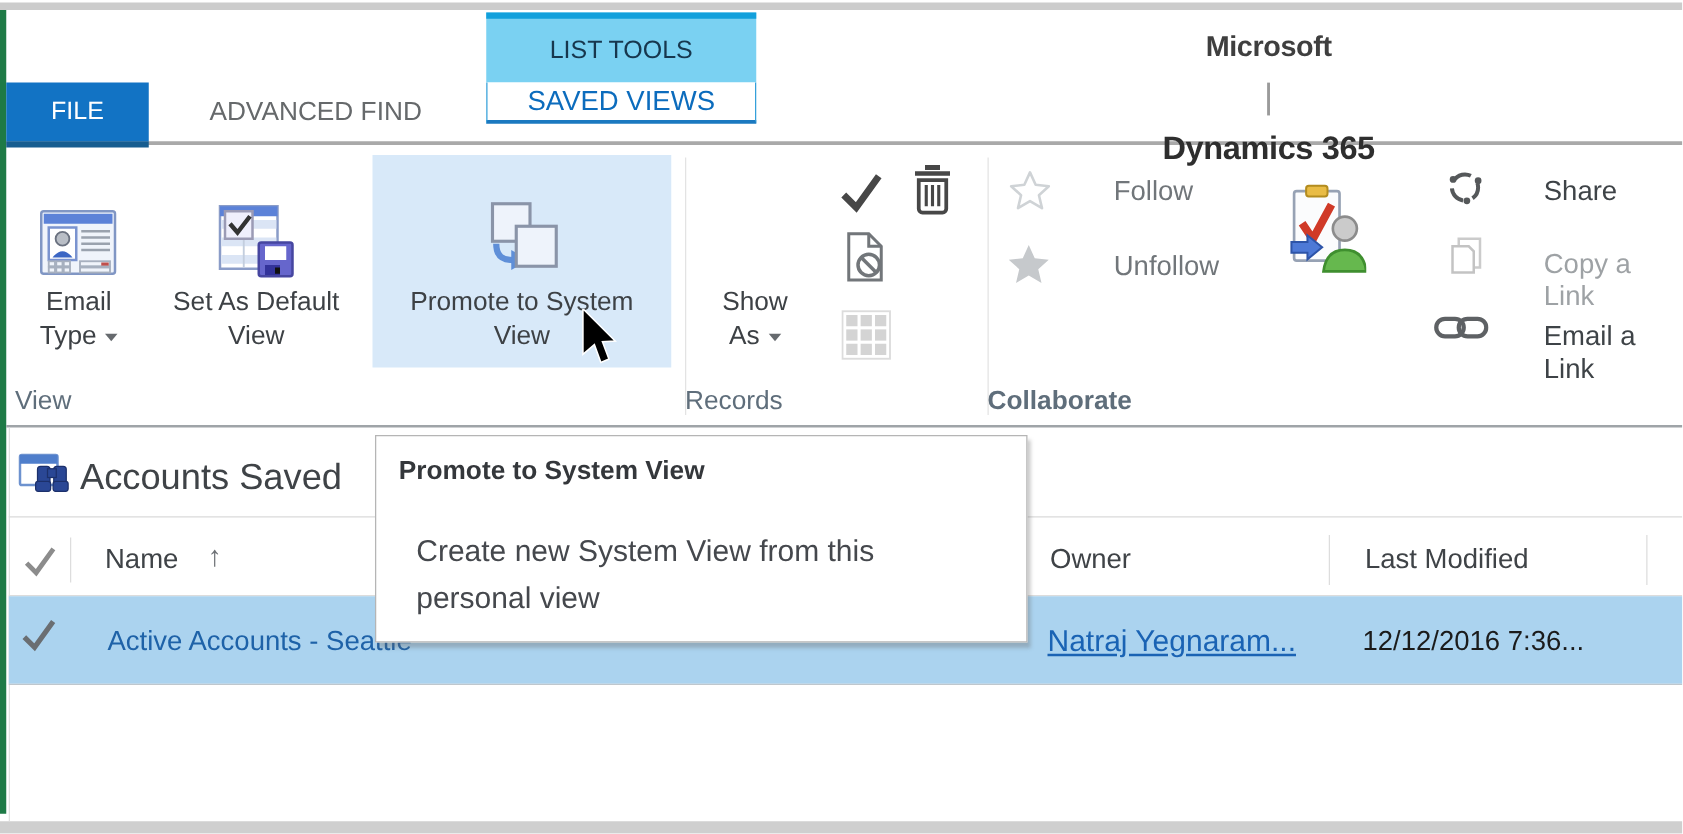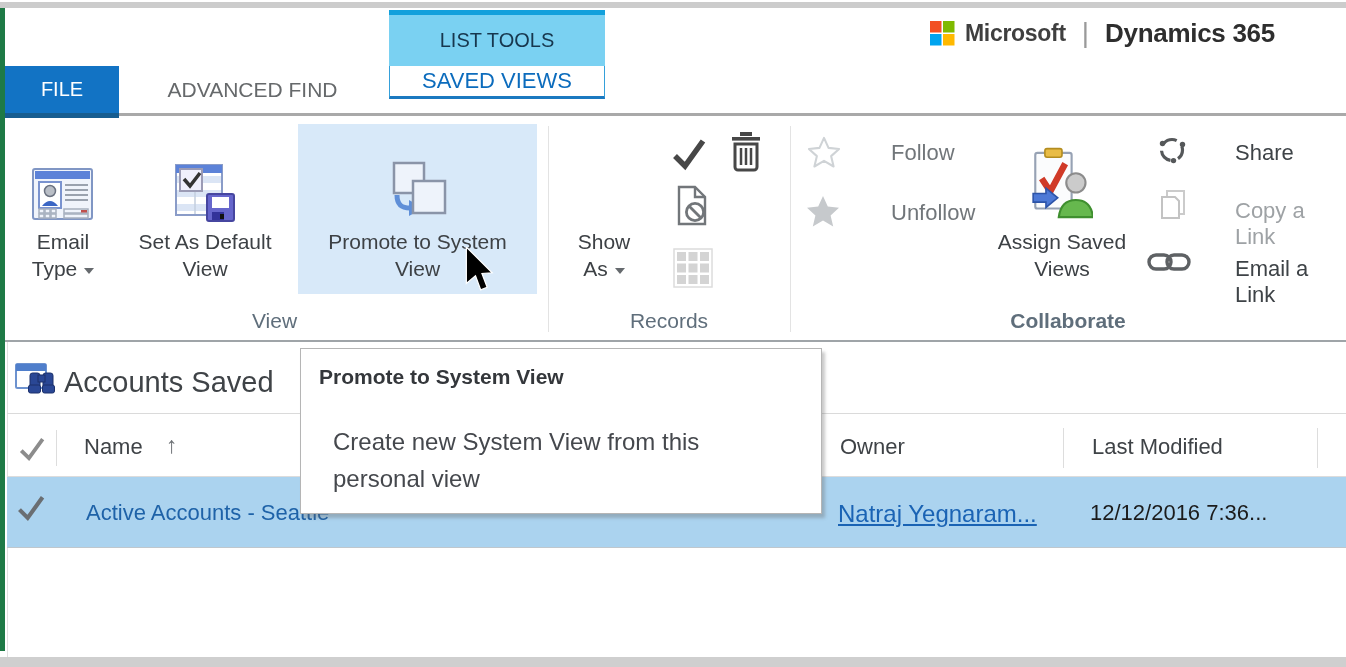--- a/index.html
+++ b/index.html
@@ -16,33 +16,33 @@
   .tab-file{left:5px;top:66px;width:114px;height:47px;background:#1273c4;color:#ffffff;
             display:flex;align-items:center;justify-content:center;font-size:20px;}
   .tab-adv{left:130px;top:66px;width:245px;height:47px;color:#66696b;
            display:flex;align-items:center;justify-content:center;font-size:21px;}
   .listtools{left:389px;top:10px;width:216px;height:56px;background:#7ad1f2;border-top:5px solid #12a0dc;
              box-sizing:border-box;display:flex;align-items:center;justify-content:center;
              font-size:20px;color:#17374e;}
   .tab-saved{left:389px;top:66px;width:216px;height:33px;background:#ffffff;box-sizing:border-box;
              border-left:1px solid #35a0da;border-right:1px solid #35a0da;border-bottom:3px solid #1b79c0;
              display:flex;align-items:center;justify-content:center;font-size:22px;color:#0c6cbd;}
-  .brand{left:930px;top:14px;height:38px;display:flex;align-items:center;gap:10px;}
+  .brand{left:930px;top:14px;height:38px;display:flex;align-items:center;gap:10px;flex-direction:column;}
   .ms-word{font-size:23px;font-weight:bold;color:#3f3f3f;letter-spacing:-0.3px;}
   .brand-div{font-size:28px;color:#9a9a9a;margin:0 6px;font-weight:normal;}
   .dyn-word{font-size:26px;font-weight:bold;color:#2e2e2e;letter-spacing:-0.3px;}
   
   .bigbtn{top:124px;height:170px;display:flex;flex-direction:column;align-items:center;cursor:default;}
   .bigbtn .iconbox{height:100px;display:flex;align-items:flex-end;justify-content:center;padding-top:6px;box-sizing:border-box;}
   .biglabel{font-size:21px;line-height:27px;text-align:center;color:#3d4145;margin-top:4px;}
   .hl{background:#d8e9f9;}
   .caret{display:inline-block;width:0;height:0;border-left:5px solid transparent;border-right:5px solid transparent;
          border-top:6px solid #666a6e;margin-left:7px;vertical-align:2px;}
   .vsep{width:1px;background:#e3e3e3;top:126px;height:206px;}
-  .grouplabel{top:308px;height:26px;font-size:21px;color:#5f6e7b;text-align:center;line-height:26px;}
+  .grouplabel{top:308px;height:26px;font-size:21px;color:#5f6e7b;text-align:left;line-height:26px;}
   .smalltext{font-size:22px;margin-left:35px;}
   .ribbon-bottom{left:5px;top:340px;width:1341px;height:2px;background:#9fa4a8;}
   
   .grid-title{left:64px;top:366px;font-size:29px;color:#3f4347;}
   .hline{background:#dadada;height:1px;}
   .colsep{width:1px;background:#dddddd;}
   .colhead{font-size:22px;color:#3f4347;}
   .sel-row{left:7px;top:477px;width:1339px;height:70px;background:#abd3ef;}
   .rowlink{font-size:22px;color:#1e62a8;}
   .ownerlink{font-size:24px;color:#1a63b4;text-decoration:underline;}
@@ -226,23 +226,20 @@
     <div class="iconbox">
       <svg width="62" height="78" viewBox="0 0 58 72">
         <rect x="4" y="6" width="34" height="52" rx="2" fill="#fbfcfd" stroke="#97a2b4" stroke-width="2"></rect>
         <rect x="13" y="2" width="16" height="8" rx="2" fill="#e9bc45" stroke="#b38c1f" stroke-width="1.5"></rect>
         <path d="M10 30 l8 12 l14 -26" stroke="#d03a28" stroke-width="6" fill="none"></path>
         <circle cx="42" cy="34" r="9" fill="#cbcbcb" stroke="#8c8c8c" stroke-width="2"></circle>
         <path d="M26 66 q2 -16 16 -16 q14 0 16 16 z" fill="#66b84e" stroke="#3f8f2f" stroke-width="2"></path>
         <polygon points="2,44 14,44 14,39 25,48 14,57 14,52 2,52" fill="#4d79d6" stroke="#2d54a8" stroke-width="1.5"></polygon>
       </svg>
     </div>
-    <div class="biglabel" style="width:140px;">
-      <span>Assign Saved Views</span>
-    </div>
   </div>
 
   <div class="abs" style="left:1154px;top:133px;">
     <svg width="36" height="36" viewBox="0 0 36 36">
       <circle cx="18" cy="17" r="10.5" fill="none" stroke="#55585a" stroke-width="3.2" stroke-dasharray="14 8" stroke-dashoffset="4"></circle>
       <circle cx="28.5" cy="11.5" r="2.7" fill="#55585a"></circle>
       <circle cx="8.5" cy="10.5" r="2.7" fill="#55585a"></circle>
       <circle cx="19.5" cy="27.6" r="2.7" fill="#55585a"></circle>
     </svg>
   </div>

